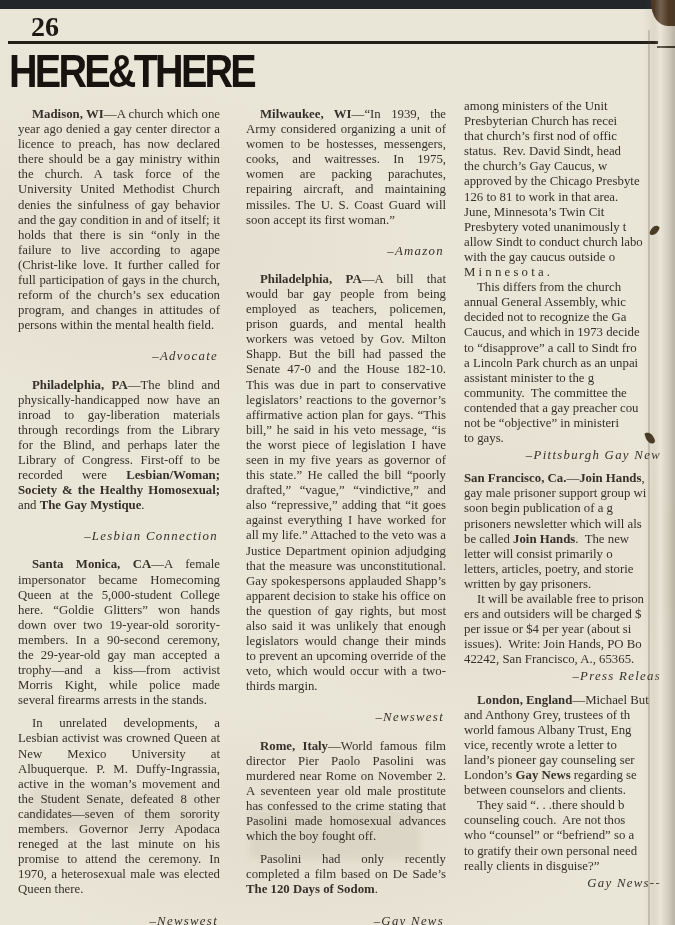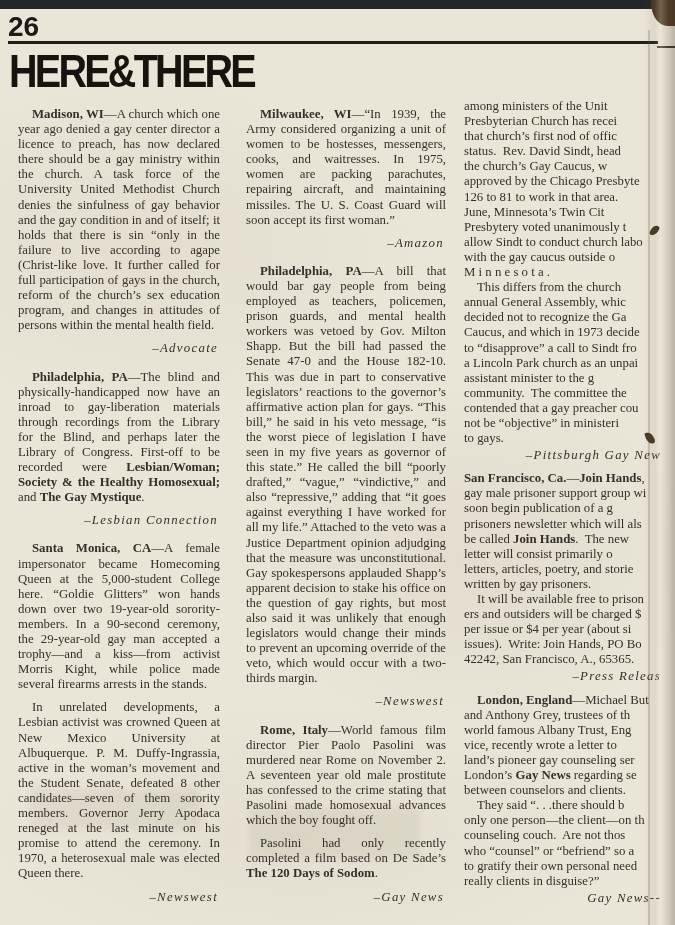--- a/index.html
+++ b/index.html
@@ -9,38 +9,38 @@
   .paper{position:absolute;left:0;top:9px;right:0;bottom:0;overflow:hidden;
     background:
       radial-gradient(ellipse 420px 260px at 22% 26%, rgba(200,192,168,0.18), transparent 65%),
       radial-gradient(ellipse 380px 300px at 70% 60%, rgba(180,170,146,0.14), transparent 60%),
       radial-gradient(ellipse 500px 200px at 45% 90%, rgba(196,188,164,0.16), transparent 65%),
       #e9e5d7;
     color:#35302a;}
   .top-band{position:absolute;left:0;top:0;width:100%;height:9px;background:#23272a;}
   .corner-brown{position:absolute;right:0;top:0;width:24px;height:26px;background:#4c3520;
     border-bottom-left-radius:70% 90%;}
-  .pagenum{position:absolute;left:8px;top:2px;font-family:Liberation Sans, sans-serif;
+  .pagenum{position:absolute;left:31px;top:2px;font-family:Liberation Serif, serif;
     font-weight:bold;font-size:28px;letter-spacing:0;color:#1d1a15;}
   .rule{position:absolute;left:8px;top:32px;width:650px;height:3px;background:#221f19;}
   .rule-right{position:absolute;right:0;top:37px;width:18px;height:2px;background:#3b362c;}
   .masthead{position:absolute;left:9px;top:36px;margin:0;font-family:"Liberation Sans",sans-serif;
     font-weight:900;font-size:43px;letter-spacing:-3px;color:#17140f;
     transform:scale(0.92,1.08);transform-origin:left top;white-space:nowrap;}
   .cols{position:absolute;left:10px;top:90px;right:0;bottom:0;display:flex;gap:10px;}
   .col{font-size:12.8px;line-height:15.1px;text-align:justify;}
   .col-1{width:218px;}
   .col-2{width:216px;}
   .col-3{flex:1;overflow:hidden;text-align:left;}
   .para{margin:8px;text-indent:14px;}
   .b{font-weight:bold;}
   .line{white-space:pre;overflow:hidden;height:15.1px;line-height:15.1px;}
   .line.indent{padding-left:13px;}
   .attribution{font-style:italic;letter-spacing:1.3px;text-align:right;
-    padding-right:10px;margin:0 0 13px 0;}
+    padding-right:10px;margin:16px 0 13px 0;}
   .col-3 .attribution{margin:2px 0 8px 0;padding-right:14px;}
   .edge{position:absolute;right:0;top:0;bottom:0;width:32px;pointer-events:none;
     background:linear-gradient(to right, rgba(110,98,78,0) 0%, rgba(110,98,78,0.10) 35%,
       rgba(235,230,215,0.25) 55%, rgba(95,84,64,0.18) 80%, rgba(70,60,45,0.30) 100%);}
   .fold-line{position:absolute;right:25px;top:30px;bottom:0;width:2px;
     background:rgba(85,74,56,0.22);pointer-events:none;}
   .mark{position:absolute;background:#4a3b25;pointer-events:none;}
   .mark1{right:17px;top:225px;width:7px;height:11px;border-radius:60% 20% 70% 30%;transform:rotate(28deg);}
   .mark2{right:21px;top:432px;width:8px;height:12px;border-radius:10% 80% 30% 70%;transform:rotate(-18deg);}
   .ghost{position:absolute;pointer-events:none;filter:blur(3px);background:rgba(140,130,110,0.10);}
@@ -134,21 +134,20 @@
           </div>
           <div class="article">
             <div class="line indent"><span class="b">London, England</span><span>—Michael But</span></div>
             <div class="line"><span>and Anthony Grey, trustees of th</span></div>
             <div class="line"><span>world famous Albany Trust, Eng</span></div>
             <div class="line"><span>vice, recently wrote a letter to</span></div>
             <div class="line"><span>land’s pioneer gay counseling ser</span></div>
             <div class="line"><span>London’s </span><span class="b">Gay News</span><span> regarding se</span></div>
             <div class="line"><span>between counselors and clients.</span></div>
             <div class="line indent"><span>They said “. . .there should b</span></div>
-            <div class="line"><span>only one person—the client—on th</span></div>
             <div class="line"><span>counseling couch.  Are not thos</span></div>
             <div class="line"><span>who “counsel” or “befriend” so a</span></div>
             <div class="line"><span>to gratify their own personal need</span></div>
             <div class="line"><span>really clients in disguise?”</span></div>
             <div class="attribution">Gay News--</div>
           </div>
         </div>
     </div>
   </div>
   <div class="top-band"></div>

